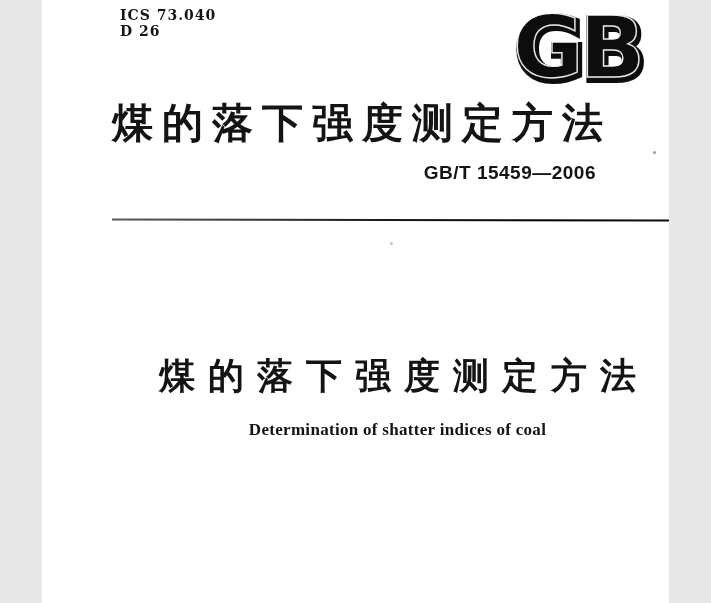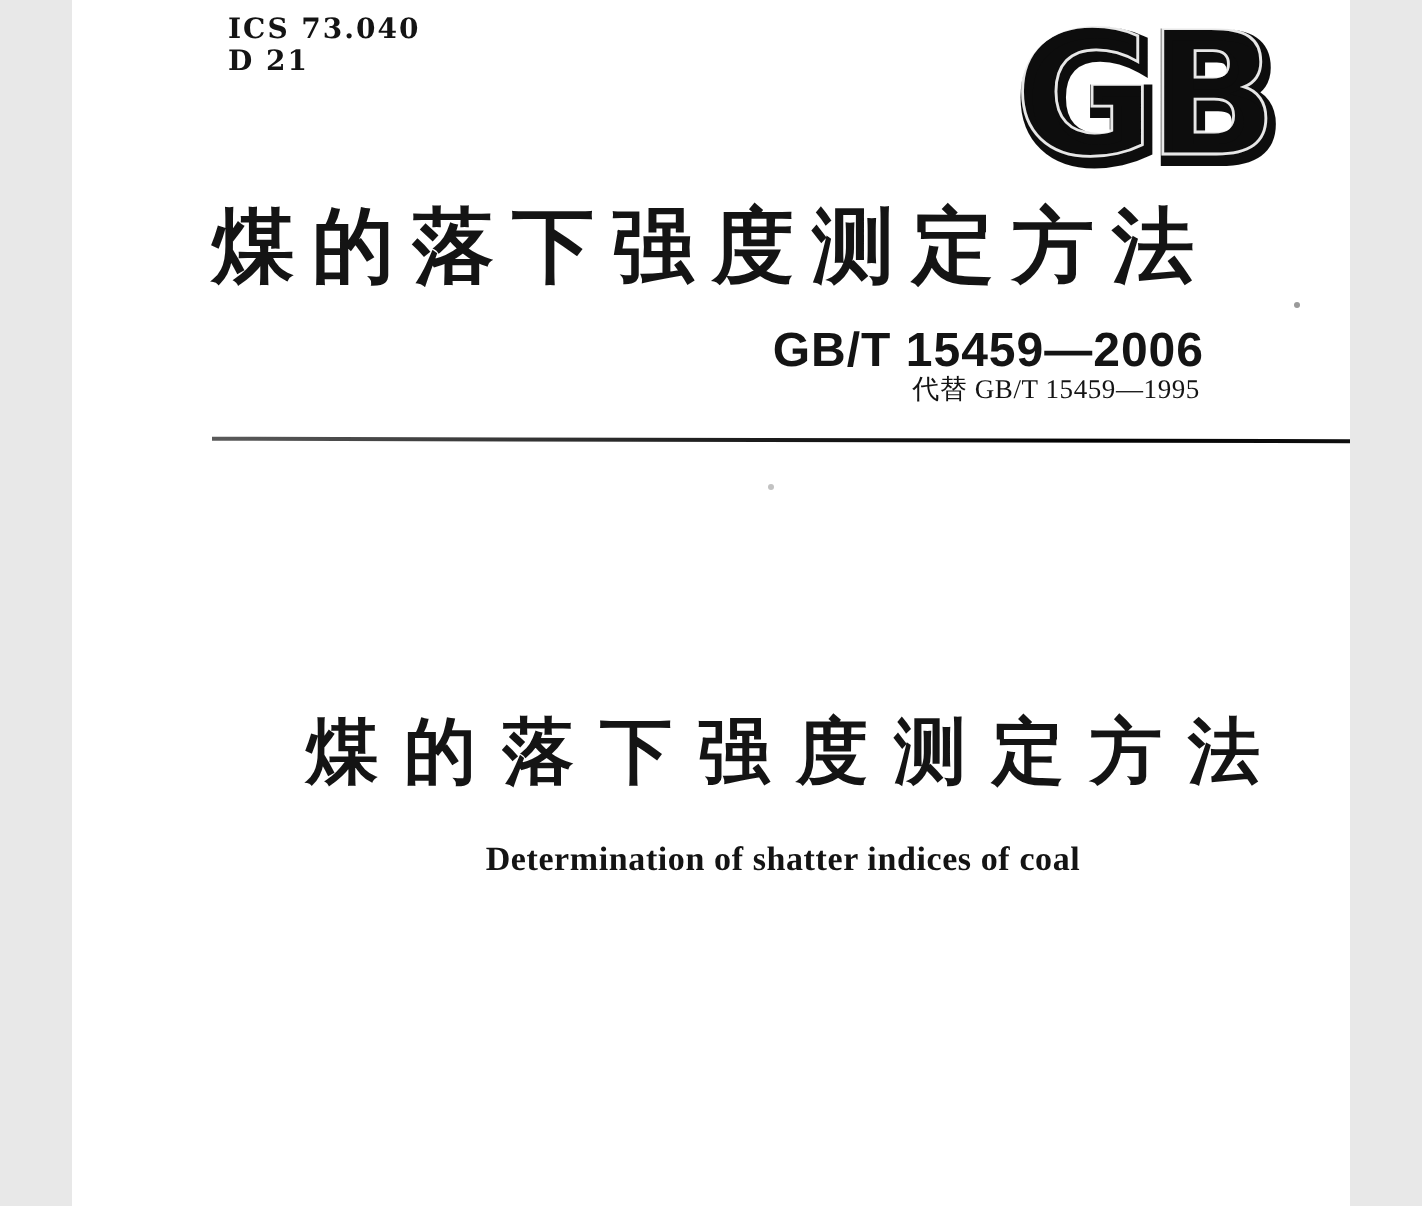--- a/index.html
+++ b/index.html
@@ -4,21 +4,20 @@
 <style>
   html,body { margin:0; padding:0; background:#e8e8e8; }
   .page {
     position:relative;
     width:627px; height:603px;
     background:#ffffff;
     color:#141414;
     font-family:"Liberation Serif", serif;
     overflow:hidden;
     margin:0 auto;
-    padding-left:12px;
   }
 
   
   .ics-block {
     position:absolute; left:78px; top:8px;
     font-family:"DejaVu Serif", serif;
     font-weight:bold; font-size:14px; line-height:1.12;
     letter-spacing:1px; white-space:nowrap;
   }
 
@@ -34,21 +33,21 @@
     position:absolute; left:70px; top:96px; margin:0;
     font-size:41px; font-weight:bold;
     letter-spacing:9px; white-space:nowrap;
     font-family:"Liberation Serif", serif;
   }
 
   
   .std-num {
     position:absolute; top:162px; right:73px;
     font-family:"Liberation Sans", sans-serif;
-    font-weight:bold; font-size:24px; letter-spacing:0.5px;
+    font-weight:bold; font-size:19px; letter-spacing:0.5px;
     white-space:nowrap;
   }
   .replaces {
     position:absolute; top:186px; right:75px;
     font-size:13.5px; letter-spacing:0.3px;
     font-family:"Liberation Serif", serif;
     white-space:nowrap;
   }
 
   
@@ -80,33 +79,32 @@
   .scan-dot.d1 { left:611px; top:151px; }
   .scan-dot.d2 { left:348px; top:242px; background:#c2c2c2; }
 </style>
 </head>
 <body>
 
 <div class="page">
 
   <div class="ics-block">
     <div>ICS 73.040</div>
-    <div>D 21</div>
+    <div>D 26</div>
   </div>
 
   <svg class="gb-logo" width="140" height="80" viewBox="0 0 140 80" aria-hidden="true">
     <text x="3" y="71" font-size="86" letter-spacing="-4" textLength="128" lengthAdjust="spacingAndGlyphs" fill="#0d0d0d" stroke="#0d0d0d" stroke-width="6">GB</text>
     <text x="1" y="68" font-size="86" letter-spacing="-4" textLength="128" lengthAdjust="spacingAndGlyphs" fill="none" stroke="#ffffff" stroke-width="1.4" opacity="0.9">GB</text>
   </svg>
 
   <h1 class="title-cn">煤的落下强度测定方法</h1>
 
   <div class="std-num">GB/T 15459—2006</div>
 
-  <div class="replaces">代替 GB/T 15459—1995</div>
 
   <div class="header-rule"></div>
 
   <h2 class="doc-title-cn">煤的落下强度测定方法</h2>
 
   <div class="doc-title-en">Determination of shatter indices of coal</div>
 
   <span class="scan-dot d1"></span>
   <span class="scan-dot d2"></span>
 

